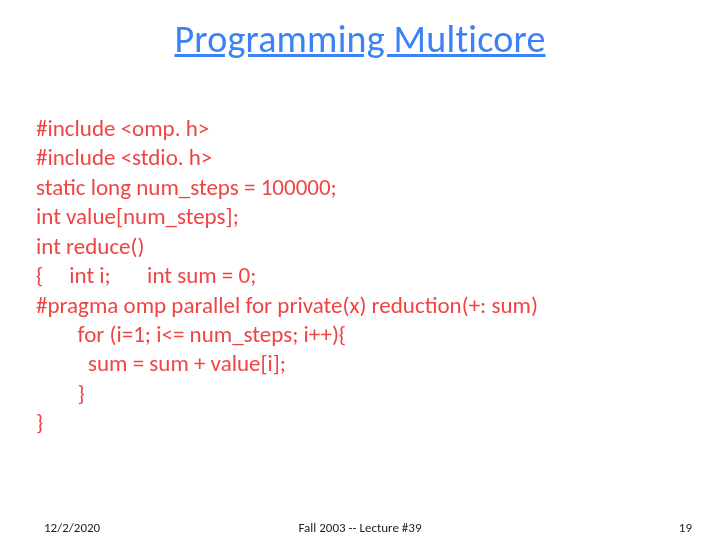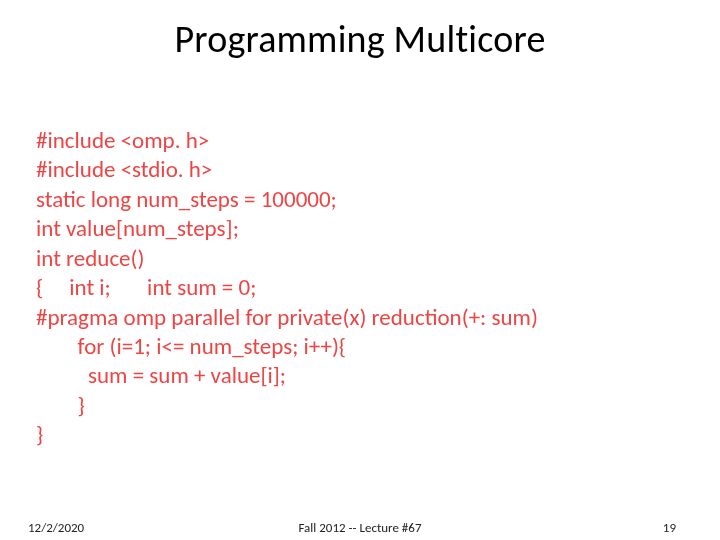--- a/index.html
+++ b/index.html
@@ -1,23 +1,23 @@
 <!DOCTYPE html>
 <html><head>
 <meta charset="utf-8">
 <style>
   * { margin: 0; padding: 0; box-sizing: border-box; }
   html, body { width: 720px; height: 540px; background: #fff; font-family: Calibri, "Segoe UI", Arial, sans-serif; color: #000; }
   .slide { position: relative; width: 720px; height: 540px; padding: 18px 36px 0 36px; }
-  .title { color: #000000; font-size: 38px; font-weight: 400; text-align: center; line-height: 1.12; margin-bottom: 36px; letter-spacing: 0.2px; }
+  .title { color: #3b82f6; font-size: 38px; font-weight: 400; text-align: center; line-height: 1.12; margin-bottom: 24px; letter-spacing: 0.2px; text-decoration: underline; }
   .code { font-size: 23px; line-height: 1.28; color: #ef4444; font-weight: 400; white-space: pre; }
   .footer { position: absolute; bottom: 20px; left: 0; width: 720px; font-size: 13px; color: #222; }
-  .footer-date { position: absolute; left: 28px; }
+  .footer-date { position: absolute; left: 44px; }
   .footer-center { position: absolute; left: 0; width: 720px; text-align: center; }
-  .footer-page { position: absolute; right: 44px; }
+  .footer-page { position: absolute; right: 28px; }
 </style>
 </head>
 <body>
 
 <div class="slide">
   <div class="title">
     <span>Programming Multicore</span><br>
   </div>
 
   <div class="code">
@@ -28,16 +28,16 @@
 <span>int reduce()</span>
 <span>{     int i;       int sum = 0;</span>
 <span>#pragma omp parallel for private(x) reduction(+: sum)</span>
 <span>        for (i=1; i&lt;= num_steps; i++){</span>
 <span>          sum = sum + value[i];</span>
 <span>        }</span>
 <span>}</span></div>
 
   <div class="footer">
     <span class="footer-date">12/2/2020</span>
-    <span class="footer-center">Fall 2012 -- Lecture #67</span>
+    <span class="footer-center">Fall 2003 -- Lecture #39</span>
     <span class="footer-page">19</span>
   </div>
 </div>
 
 </body></html>

